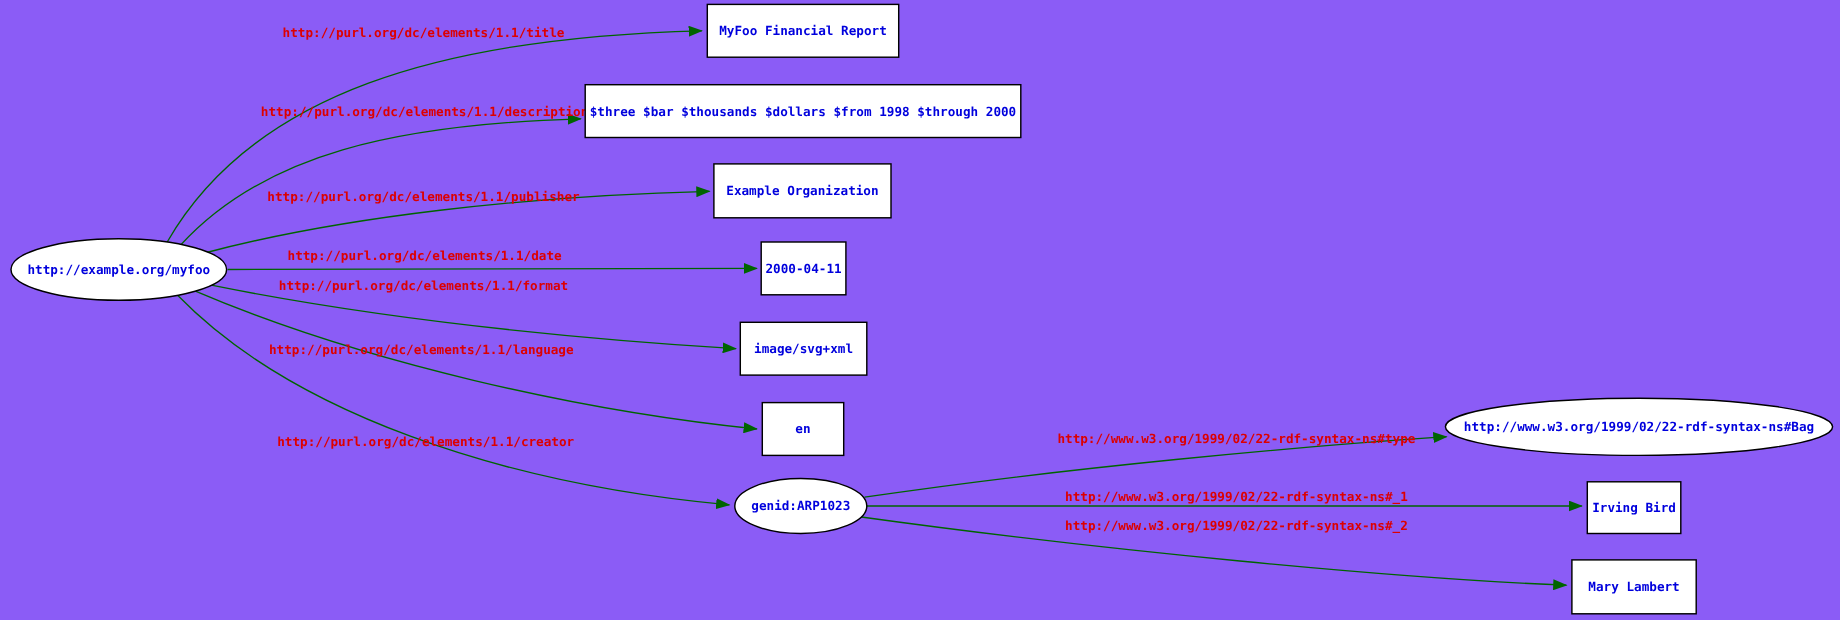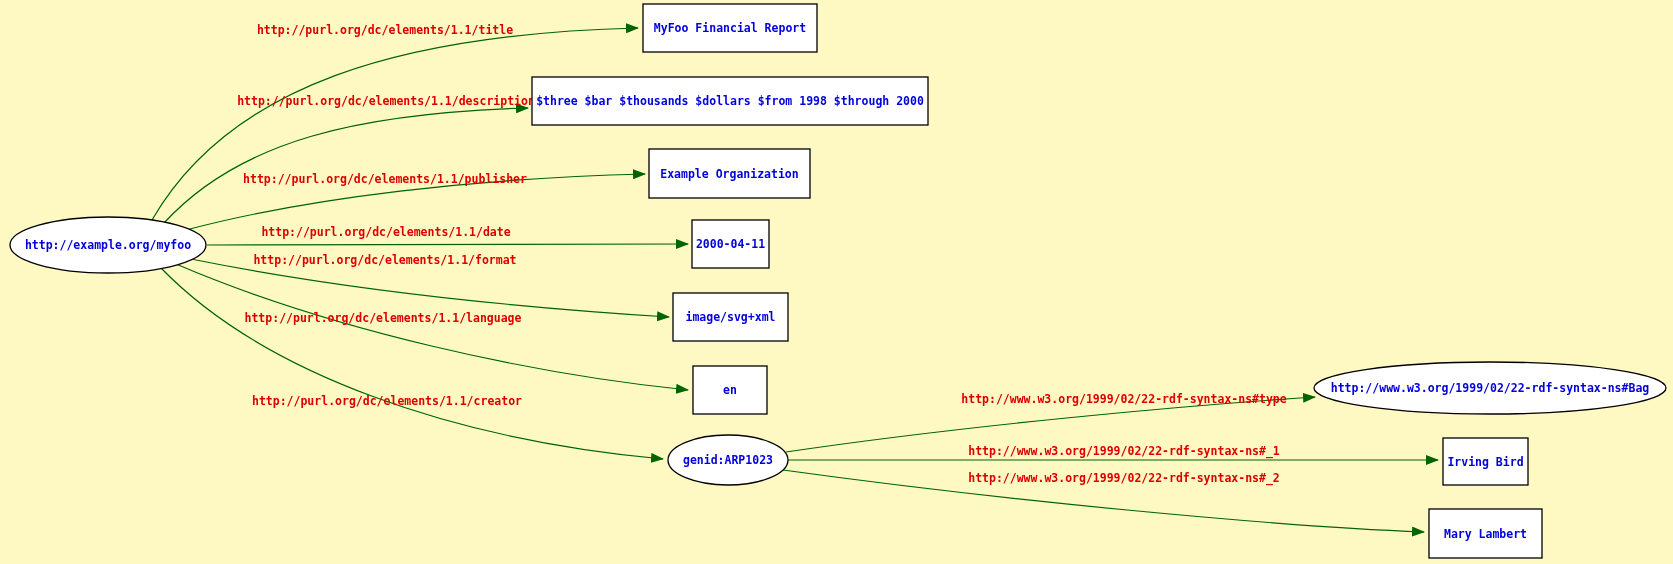--- a/index.html
+++ b/index.html
@@ -1,16 +1,16 @@
 <!DOCTYPE html>
 <html><head>
 <meta charset="utf-8">
 <style>
   html, body { margin: 0; padding: 0; background: #ffffff; }
-  #canvas { position: relative; width: 1673px; height: 564px; background: #fef9c3; overflow: hidden; }
+  #canvas { position: relative; width: 1673px; height: 564px; background: #8b5cf6; overflow: hidden; }
   svg text {
     font-family: "DejaVu Sans Mono", "Liberation Mono", monospace;
     font-weight: bold;
     font-size: 11.5px;
   }
 </style>
 </head>
 <body>
 
 <div id="canvas">

